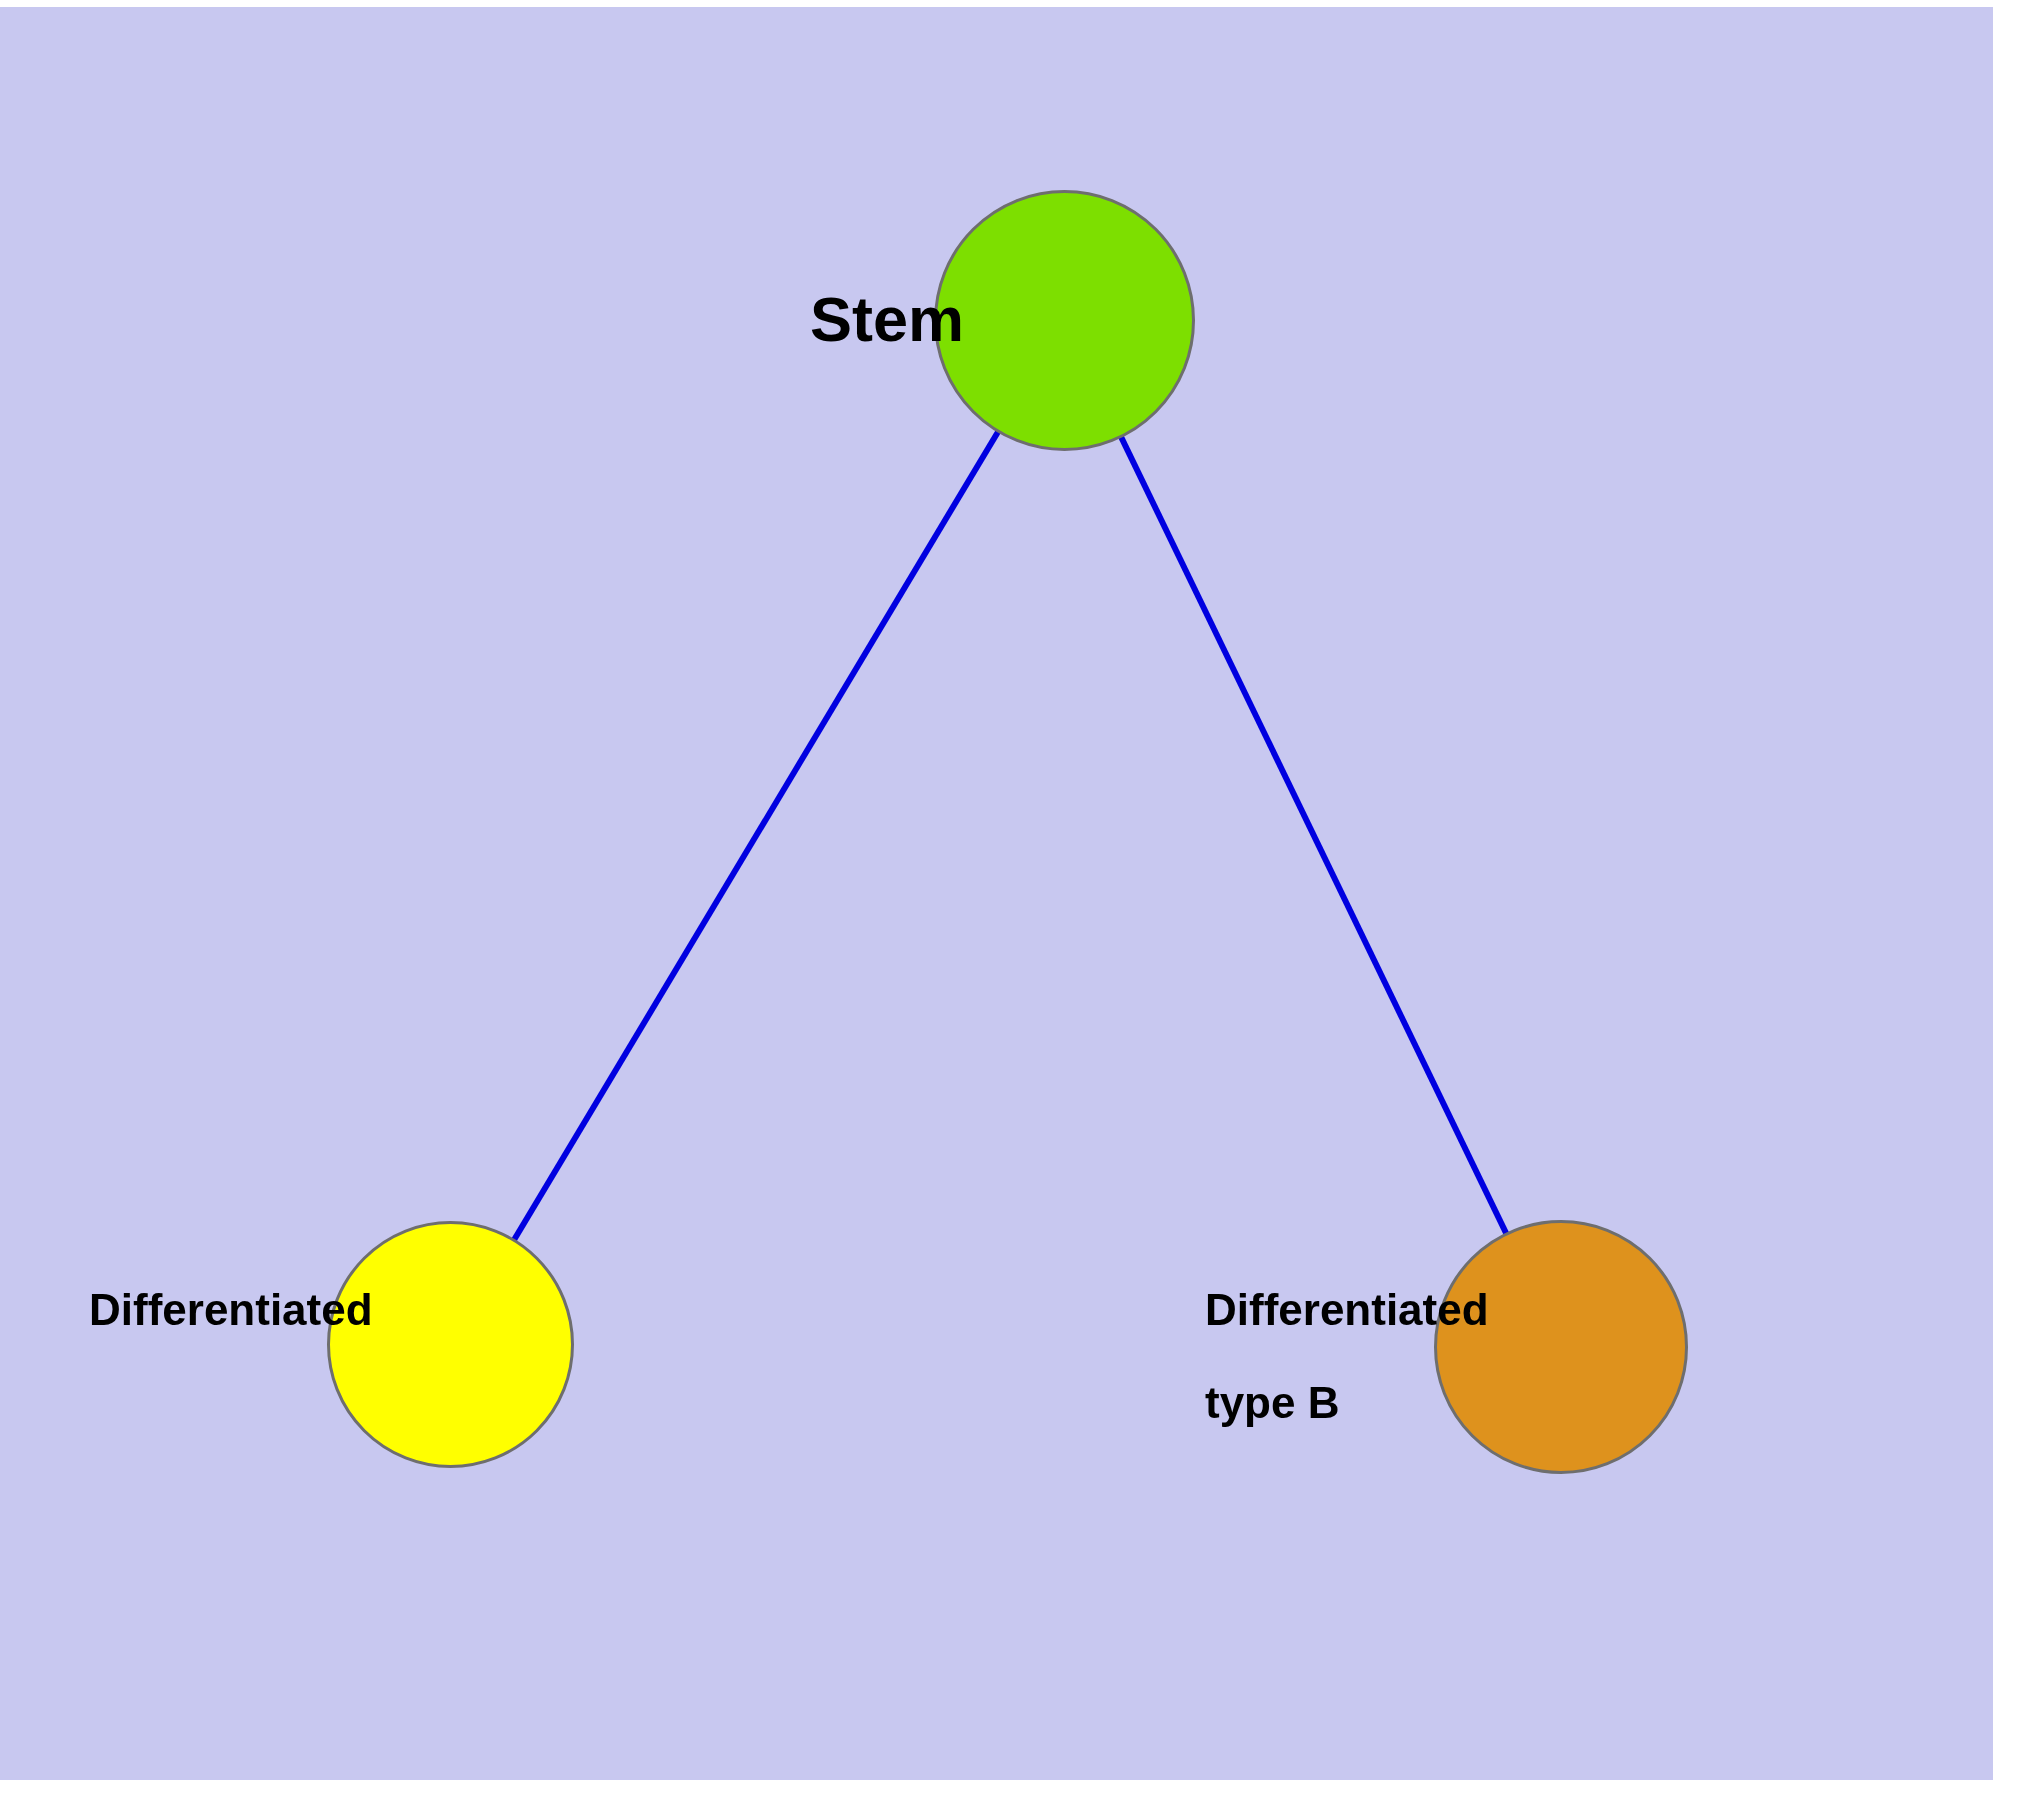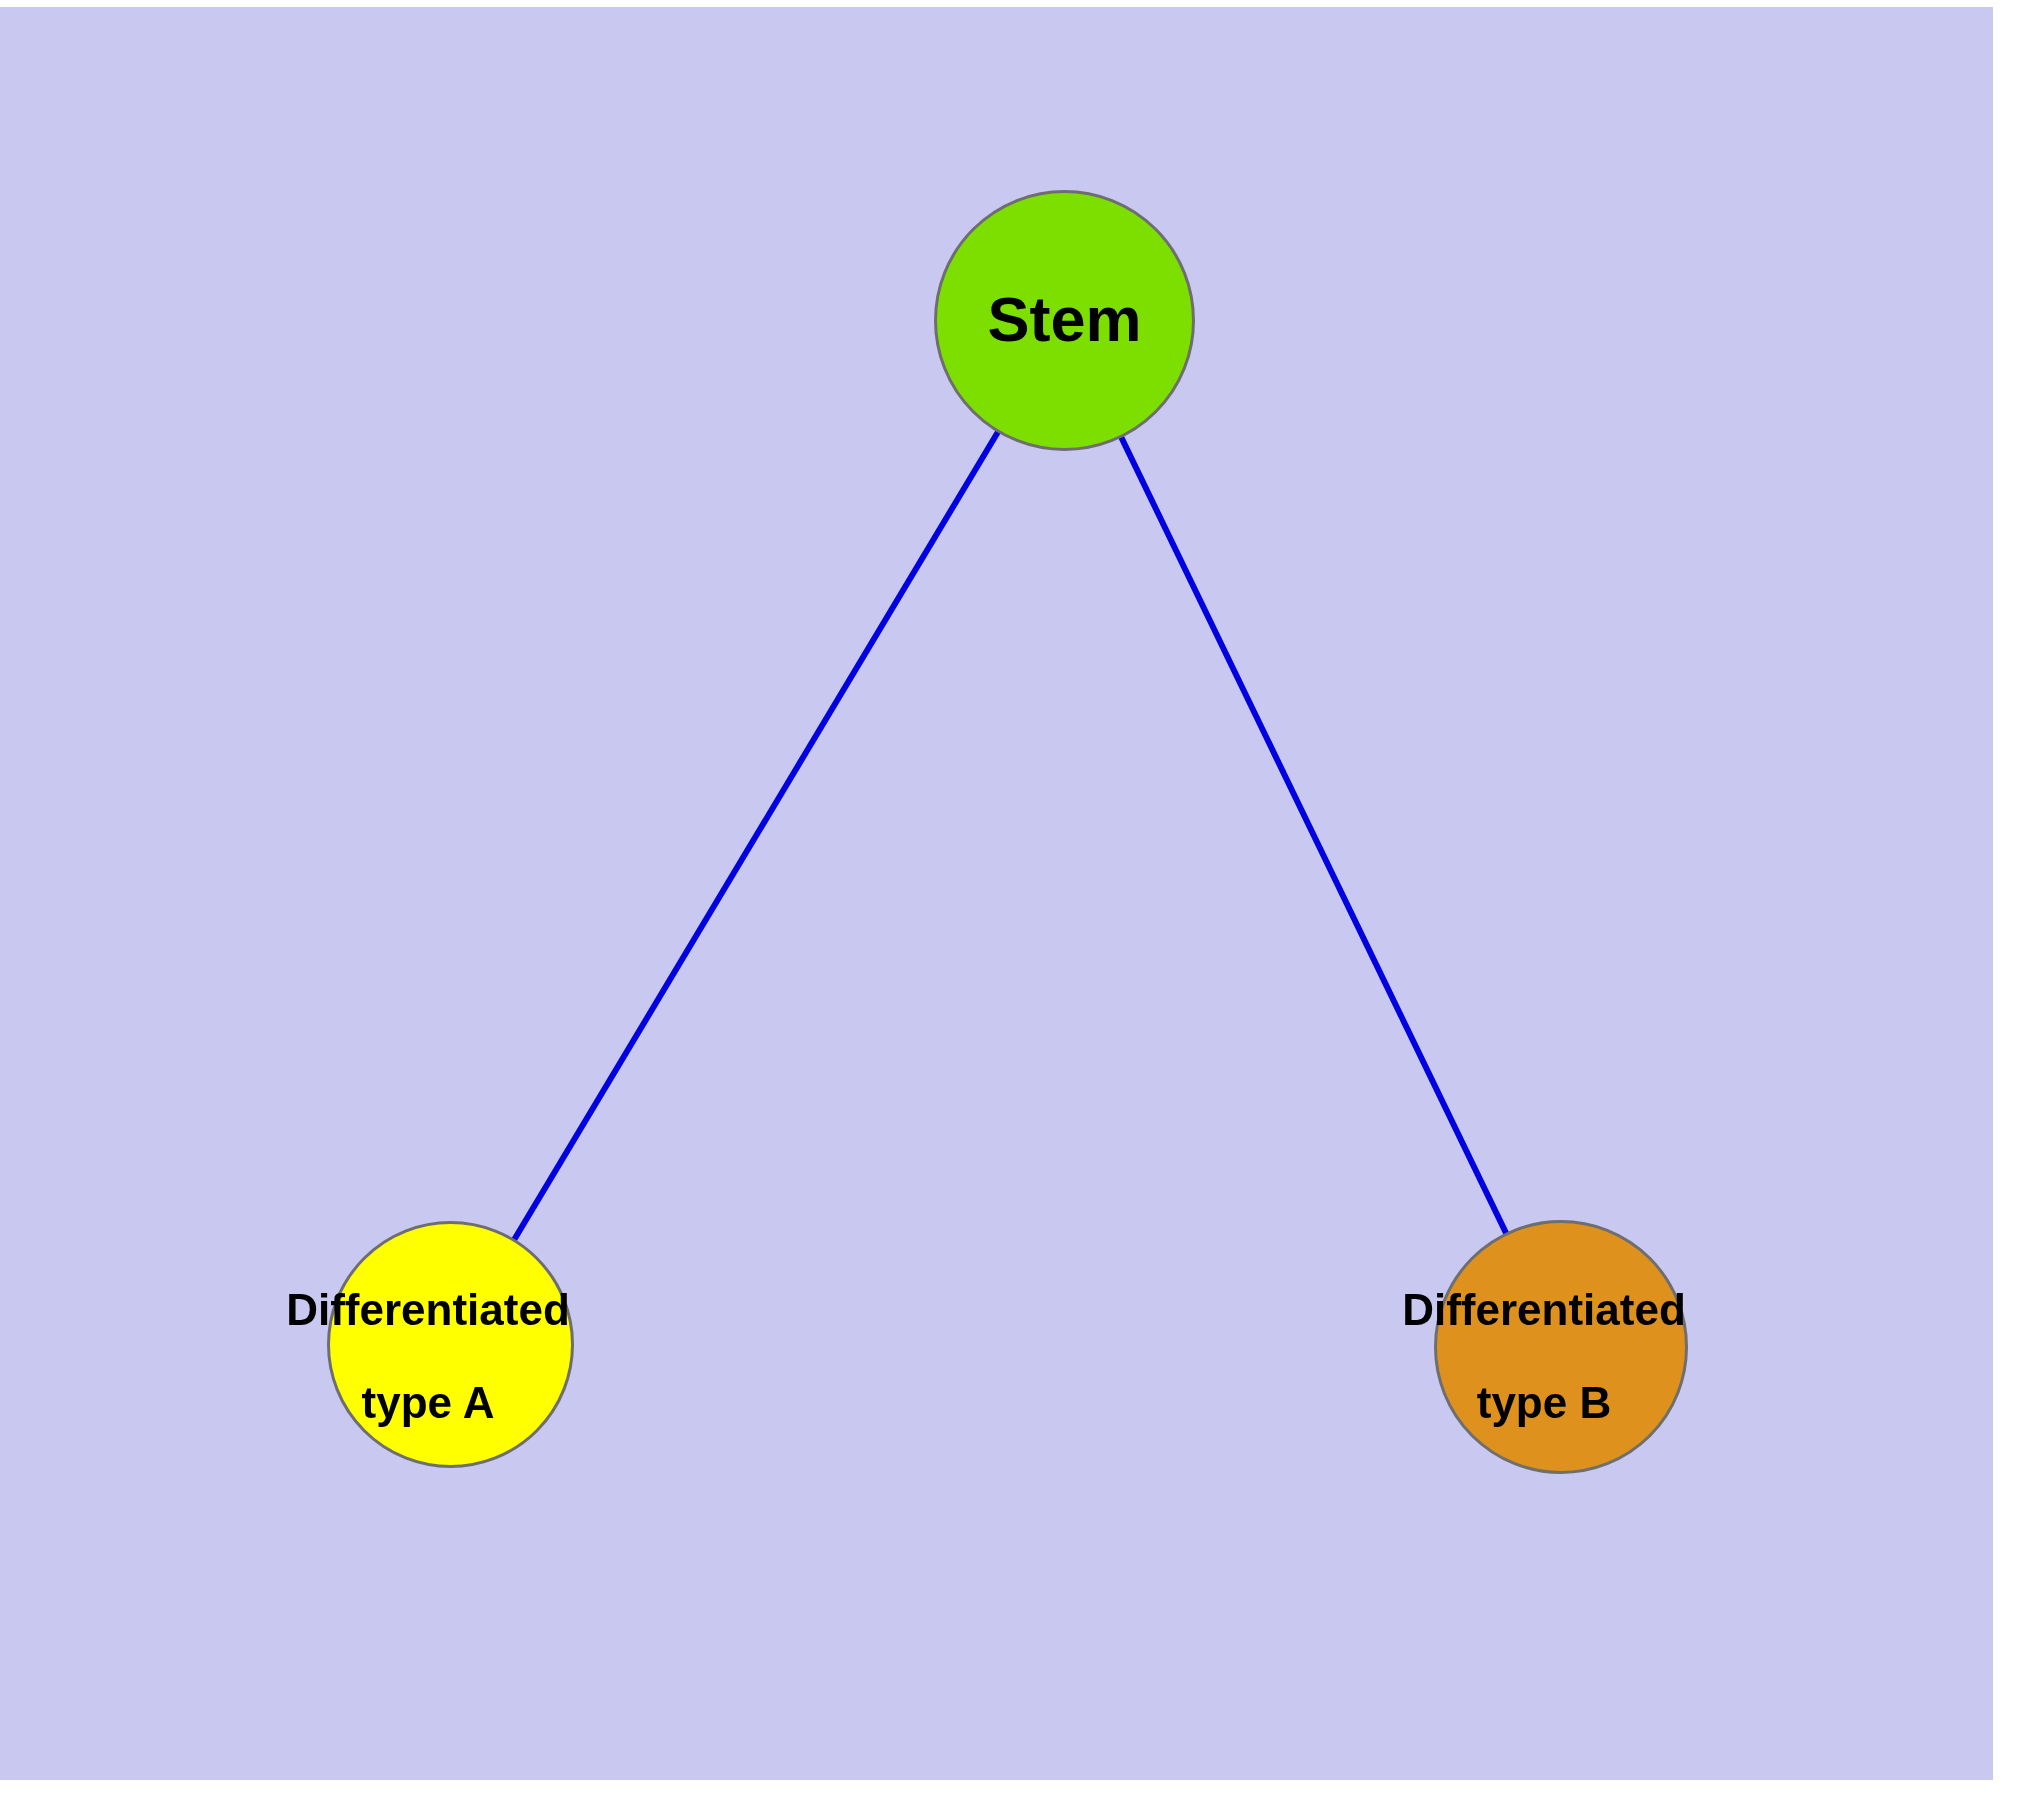--- a/index.html
+++ b/index.html
@@ -53,21 +53,21 @@
   .node-circle.diff-b {
     left: 1434px;
     top: 1220px;
     width: 254px;
     height: 254px;
   }
   .node-label {
     position: absolute;
     color: #000000;
     font-weight: bold;
-    text-align: center;
+    text-align: left;
     white-space: nowrap;
     line-height: 93px;
   }
   .node-label.stem-label {
     left: 810px;
     top: 273px;
     width: 509px;
     font-size: 63px;
   }
   .node-label.two-line {
@@ -100,21 +100,20 @@
   <div class="node-circle diff-a" style="background-color: rgb(255, 255, 0);"></div>
 
   <div class="node-circle diff-b" style="background-color: rgb(222, 146, 29);"></div>
 
   <div class="node-label stem-label">
     <span>Stem</span>
   </div>
 
   <div class="node-label two-line diff-a-label">
     <div>Differentiated</div>
-    <div>type A</div>
   </div>
 
   <div class="node-label two-line diff-b-label">
     <div>Differentiated</div>
     <div>type B</div>
   </div>
 
 </div>
 
 

